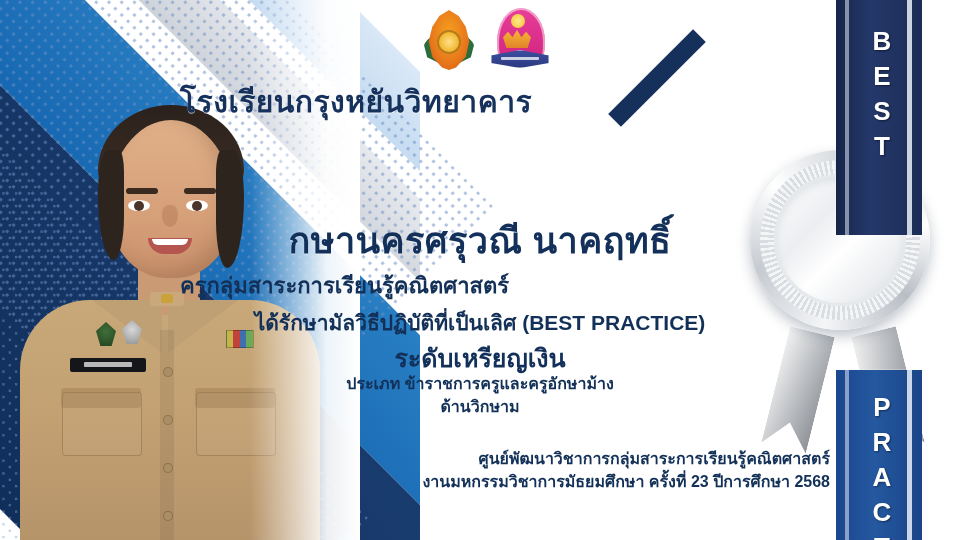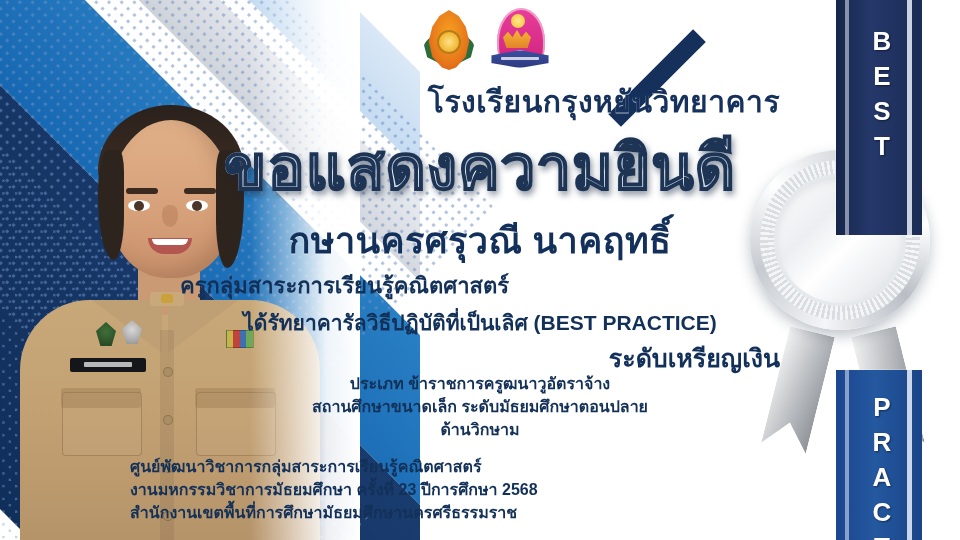--- a/index.html
+++ b/index.html
@@ -100,21 +100,21 @@
     background:linear-gradient(180deg,#f7b733,#e1832a);
     clip-path:polygon(12% 100%,0 40%,18% 10%,34% 40%,50% 0,66% 40%,82% 10%,100% 40%,88% 100%);}
   .crest-banner{position:absolute;left:-2px;top:44px;width:58px;height:18px;
     background:linear-gradient(180deg,#3c4fa0,#2c3a80);
     clip-path:polygon(0 30%,50% 0,100% 30%,100% 72%,50% 100%,0 72%);
     box-shadow:inset 0 0 0 1px rgba(255,255,255,.45);}
   .crest-banner:after{content:"";position:absolute;left:10px;top:7px;width:38px;height:3px;background:rgba(255,255,255,.75);border-radius:1px;}
 
   
   .school-th{
-    position:absolute;left:180px;top:78px;width:600px;text-align:right;
+    position:absolute;left:180px;top:78px;width:600px;text-align:left;
     font-size:30px;font-weight:bold;color:#15315c;letter-spacing:.5px;
     text-shadow:0 1px 0 rgba(255,255,255,.6);
   }
   .school-en{
     position:absolute;left:180px;top:113px;width:600px;text-align:center;
     font-size:15px;font-weight:bold;color:#17325e;letter-spacing:1.6px;
   }
   .headline{
     position:absolute;left:150px;top:135px;width:660px;text-align:center;
     font-size:62px;font-weight:bold;line-height:1.05;letter-spacing:1px;
@@ -131,29 +131,29 @@
   }
   .role{
     position:absolute;left:180px;top:268px;width:600px;text-align:left;
     font-size:22px;font-weight:bold;color:#133158;
   }
   .award{
     position:absolute;left:150px;top:306px;width:660px;text-align:center;
     font-size:21px;font-weight:bold;color:#133158;
   }
   .medal-level{
-    position:absolute;left:180px;top:338px;width:600px;text-align:right;
+    position:absolute;left:180px;top:338px;width:600px;text-align:center;
     font-size:25px;font-weight:bold;color:#12305a;
   }
   .details{
     position:absolute;left:150px;top:372px;width:660px;text-align:center;
   }
   .details div{font-size:16px;font-weight:bold;color:#133158;line-height:1.45;}
   .footer-lines{
-    position:absolute;left:130px;top:447px;width:700px;text-align:left;margin-top:8px;
+    position:absolute;left:130px;top:447px;width:700px;text-align:right;
   }
   .footer-lines div{font-size:16px;font-weight:bold;color:#133158;line-height:1.45;}
 
   
   .ribbon{position:absolute;right:38px;top:0;width:86px;height:540px;}
   .ribbon-top{position:absolute;left:0;top:0;width:86px;height:235px;
     background:linear-gradient(90deg,#16264a 0%,#24386a 40%,#1b2c55 100%);
     box-shadow:0 0 0 1px rgba(255,255,255,.25);}
   .ribbon-top:before{content:"";position:absolute;right:10px;top:0;width:5px;height:100%;background:rgba(235,240,248,.85);}
   .ribbon-top:after{content:"";position:absolute;left:9px;top:0;width:4px;height:100%;background:rgba(225,232,244,.55);}
@@ -273,36 +273,33 @@
     </div>
     <div class="logo">
       <div class="crest"></div>
       <div class="crest-sun"></div>
       <div class="crest-fig"></div>
       <div class="crest-banner"></div>
     </div>
   </div>
 
   <div class="school-th">โรงเรียนกรุงหยันวิทยาคาร</div>
-  <div class="headline">ขอแสดงความยินดี</div>
   <div class="person-name">กษานครศรุวณี นาคฤทธิ์</div>
   <div class="role">ครูกลุ่มสาระการเรียนรู้คณิตศาสตร์</div>
-  <div class="award">ได้รัทยาคารัลวิธีปฏิบัติที่เป็นเลิศ (BEST PRACTICE)</div>
+  <div class="award">ได้รักษามัลวิธีปฏิบัติที่เป็นเลิศ (BEST PRACTICE)</div>
   <div class="medal-level">ระดับเหรียญเงิน</div>
 
   <div class="details">
-    <div>ประเภท ข้าราชการครูฒนาวูอัตราจ้าง</div>
-    <div>สถานศึกษาขนาดเล็ก ระดับมัธยมศึกษาตอนปลาย</div>
+    <div>ประเภท ข้าราชการครูและครูอักษาม้าง</div>
     <div>ด้านวิกษาม</div>
   </div>
 
   <div class="footer-lines">
     <div>ศูนย์พัฒนาวิชาการกลุ่มสาระการเรียนรู้คณิตศาสตร์</div>
     <div>งานมหกรรมวิชาการมัธยมศึกษา ครั้งที่ 23 ปีการศึกษา 2568</div>
-    <div>สำนักงานเขตพื้นที่การศึกษามัธยมศึกษานครศรีธรรมราช</div>
   </div>
 
   <div class="tail l"></div>
   <div class="tail r"></div>
 
   <div class="medal">
     <div class="medal-ring"></div>
     <div class="medal-notch"></div>
     <div class="medal-inner"></div>
   </div>

